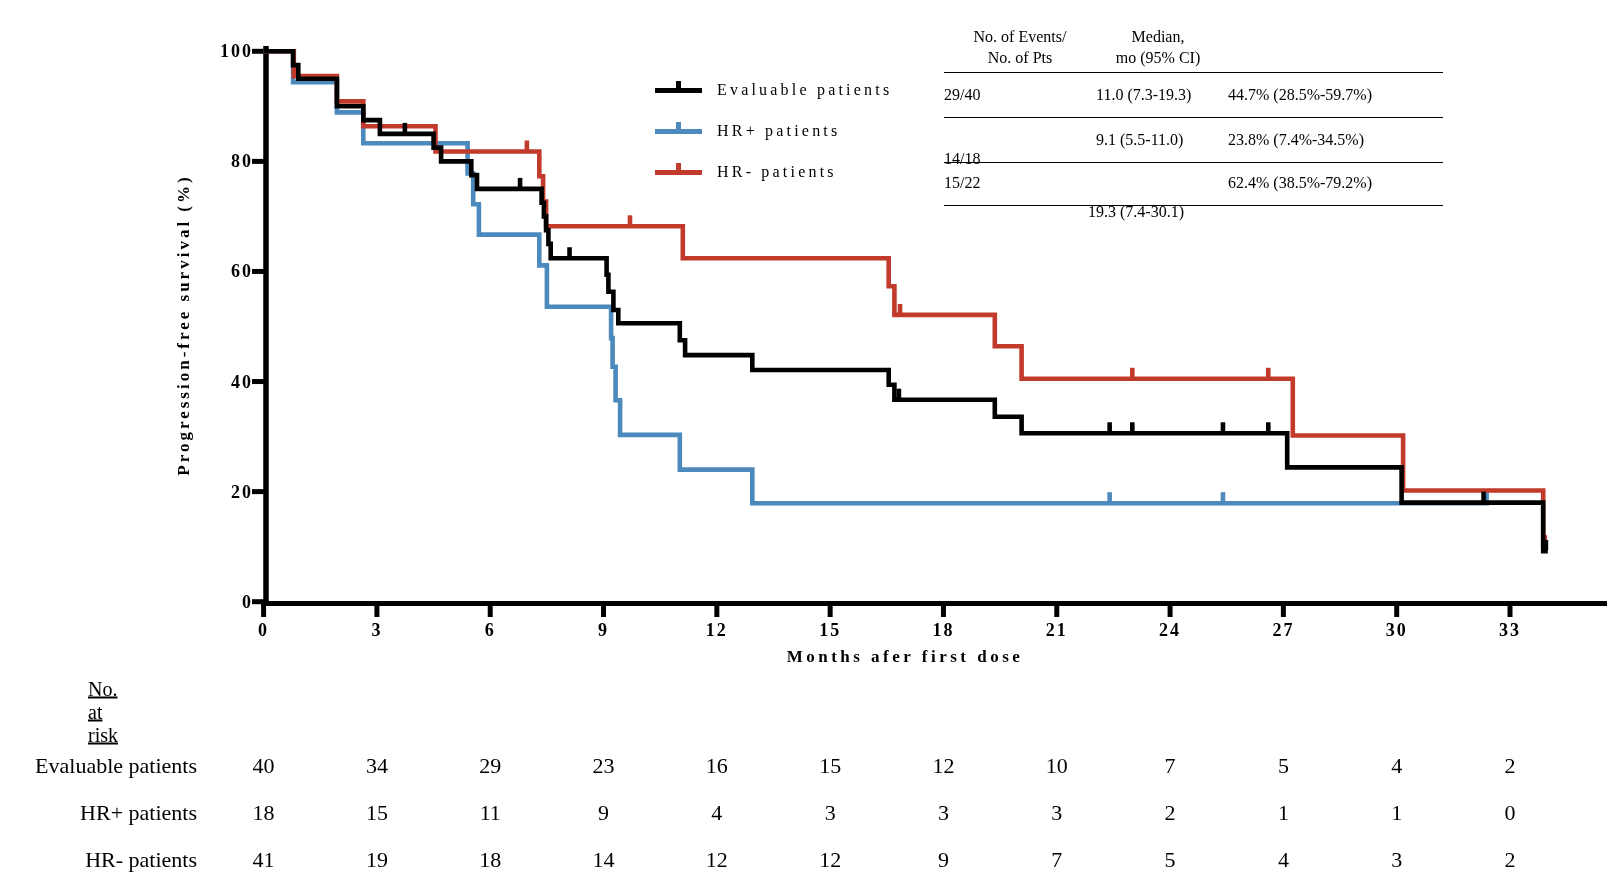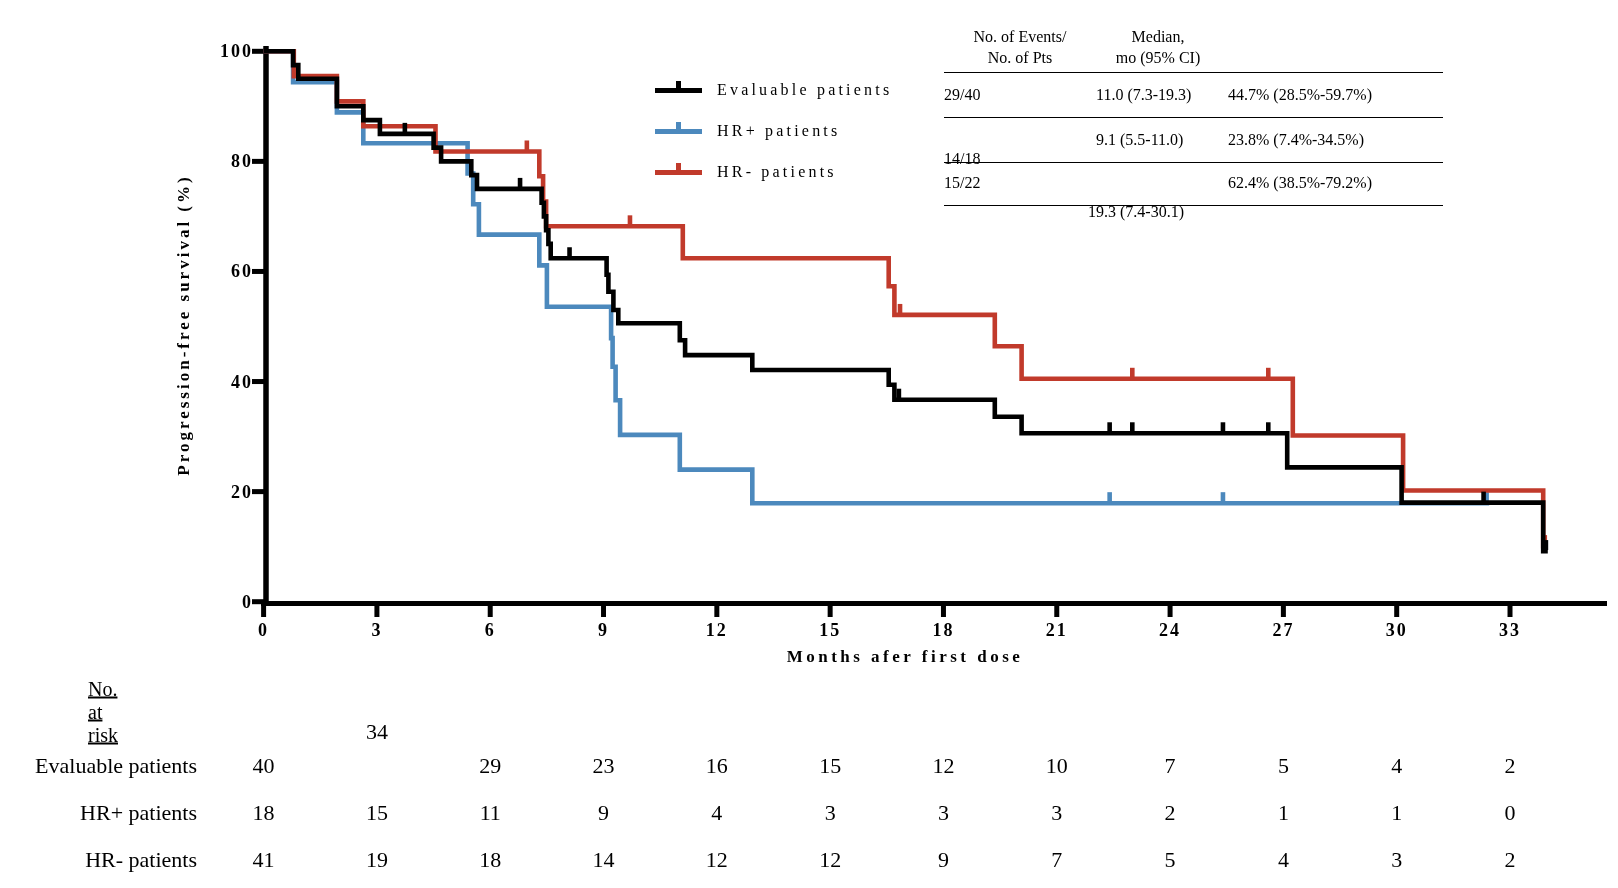--- a/index.html
+++ b/index.html
@@ -135,21 +135,21 @@
       <div class="st-cell" style="left: 152px; width: 132px; top: 119.5px;">9.1 (5.5-11.0)</div>
       <div class="st-cell" style="left: 284px; width: 215px; top: 119.5px;">23.8% (7.4%-34.5%)</div>
       <div class="st-cell" style="left: 0px; width: 152px; top: 163px;">15/22</div>
       <div class="st-cell" style="left: 144px; width: 132px; top: 163px; margin-top: 29px;">19.3 (7.4-30.1)</div>
       <div class="st-cell" style="left: 284px; width: 215px; top: 163px;">62.4% (38.5%-79.2%)</div>
     </div>
   <div id="risk">
       <div class="risk-title" style="top: 712px; text-decoration: underline;">No. at risk</div>
       <div class="risk-label" style="left: 0px; top: 766px;">Evaluable patients</div>
       <div class="risk-num" style="left: 263.6px; top: 766px;">40</div>
-      <div class="risk-num" style="left: 376.91px; top: 732px;">34</div>
+      <div class="risk-num" style="left: 376.91px; top: 766px;">34</div>
       <div class="risk-num" style="left: 490.22px; top: 766px;">29</div>
       <div class="risk-num" style="left: 603.53px; top: 766px;">23</div>
       <div class="risk-num" style="left: 716.84px; top: 766px;">16</div>
       <div class="risk-num" style="left: 830.15px; top: 766px;">15</div>
       <div class="risk-num" style="left: 943.46px; top: 766px;">12</div>
       <div class="risk-num" style="left: 1056.77px; top: 766px;">10</div>
       <div class="risk-num" style="left: 1170.08px; top: 766px;">7</div>
       <div class="risk-num" style="left: 1283.39px; top: 766px;">5</div>
       <div class="risk-num" style="left: 1396.7px; top: 766px;">4</div>
       <div class="risk-num" style="left: 1510.01px; top: 766px;">2</div>

